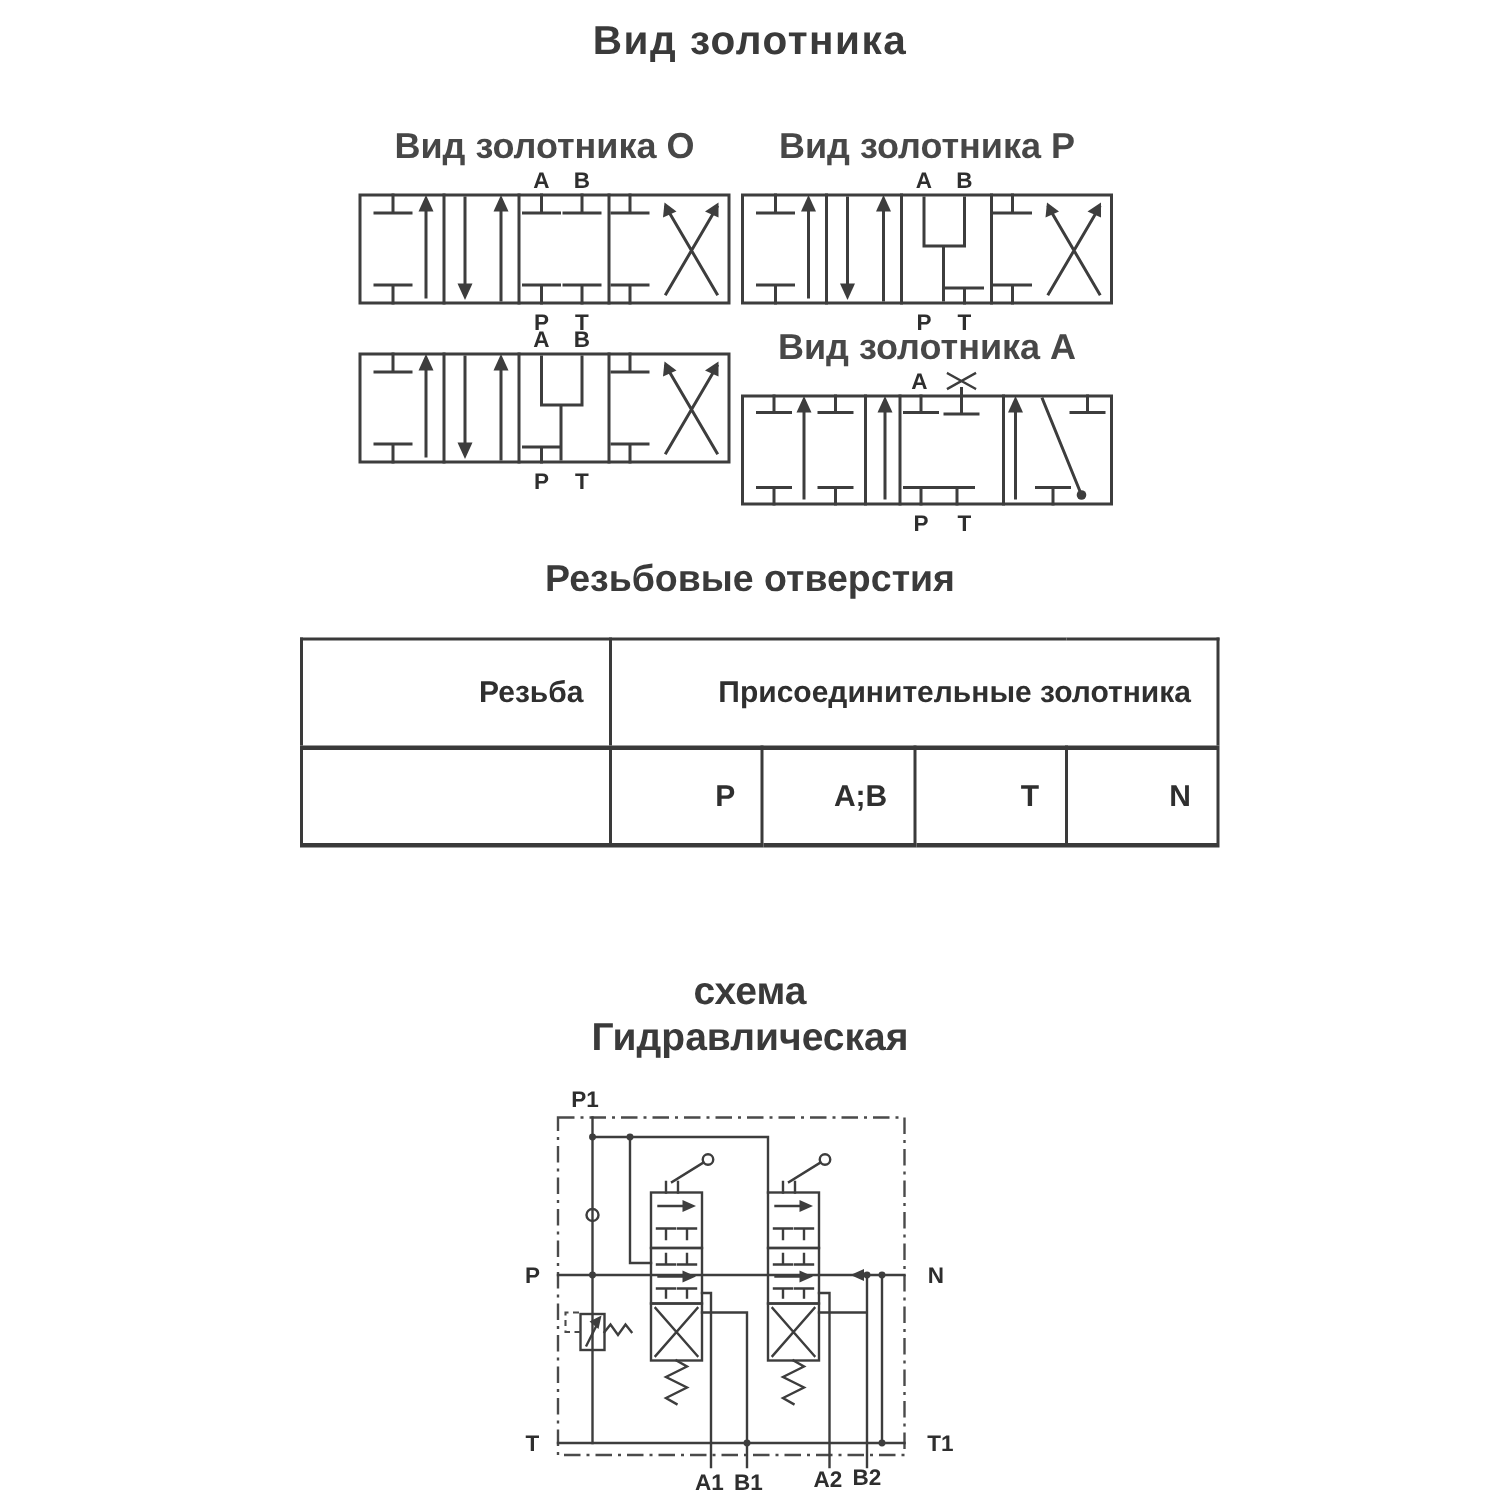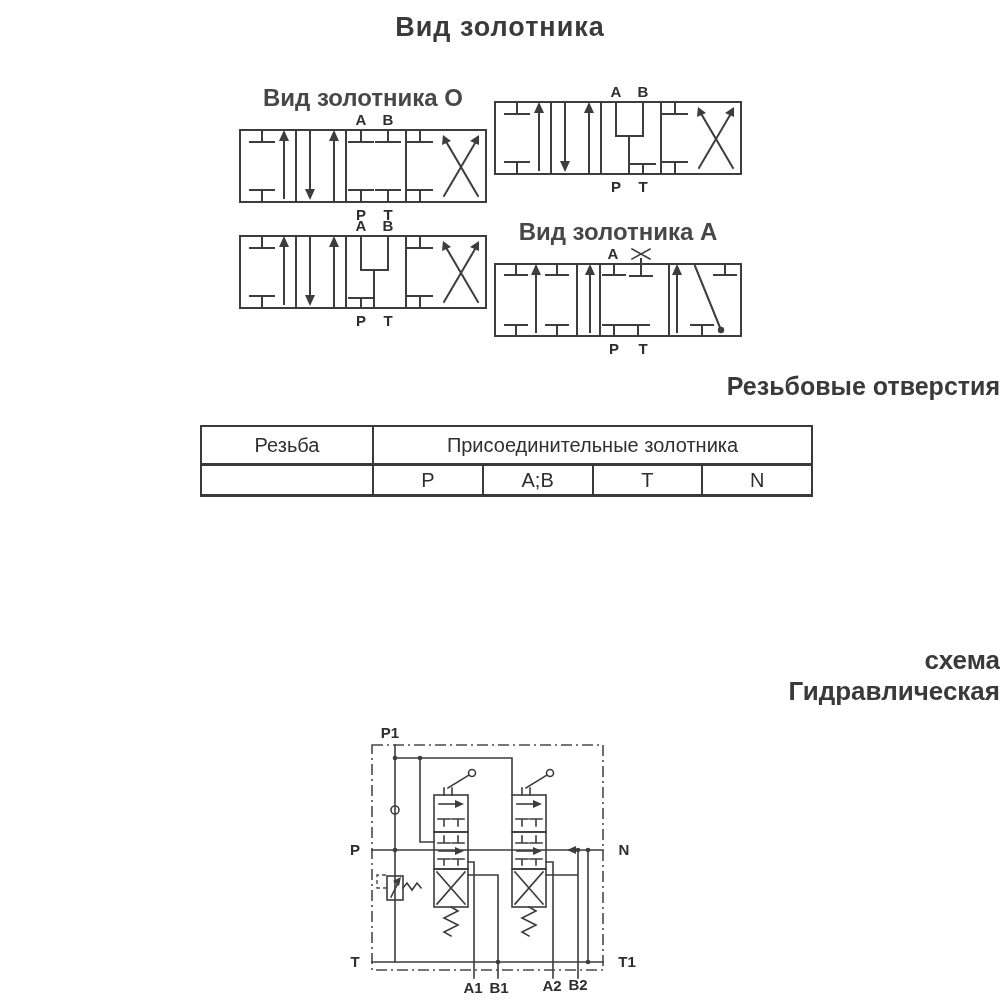--- a/index.html
+++ b/index.html
@@ -1,33 +1,33 @@
 <!DOCTYPE html>
 <html><head>
 <meta charset="utf-8">
 <style>
   html,body{margin:0;padding:0;background:#fff;}
   .page{position:relative;width:1000px;height:1000px;background:#fff;overflow:hidden;
         font-family:"Liberation Sans",sans-serif;color:#333;}
   .main-title{position:absolute;left:0;width:1000px;text-align:center;
               font-size:27px;font-weight:700;color:#3a3a3a;letter-spacing:1px;}
-  .sec-title{position:absolute;text-align:right;font-weight:700;color:#3a3a3a;}
+  .sec-title{position:absolute;text-align:center;font-weight:700;color:#3a3a3a;}
   .spool{position:absolute;width:250px;}
   .spool-title{width:250px;text-align:center;font-size:24px;font-weight:700;color:#474747;}
   svg .st{stroke:#3d3d3d;stroke-width:2;fill:none;stroke-linecap:square;}
   svg .st15{stroke:#3d3d3d;stroke-width:1.6;fill:none;stroke-linecap:square;}
   svg .fl{fill:#3d3d3d;stroke:none;}
   svg .dash{stroke:#4a4a4a;stroke-width:1.6;fill:none;stroke-dasharray:11 4 2 4;}
   svg .dash2{stroke:#4a4a4a;stroke-width:1.4;fill:none;stroke-dasharray:4 3;}
   svg text{font-family:"Liberation Sans",sans-serif;font-weight:700;fill:#2e2e2e;}
   .ptext{font-size:15px;}
   .stext{font-size:15px;}
   table.threads{position:absolute;left:200px;top:425px;border-collapse:collapse;
                 table-layout:fixed;width:613px;font-size:20px;color:#2f2f2f;}
-  table.threads td{border:2px solid #3a3a3a;text-align:center;padding:0;}
+  table.threads td{border:2px solid #3a3a3a;text-align:right;padding:17px;font-weight:bold;}
   table.threads tr.hr1 td{height:36px;border-bottom:3px solid #3a3a3a;font-size:20px;}
   table.threads tr.hr2 td{height:28px;border-bottom:3px solid #3a3a3a;}
   table.threads tr.body td{height:57px;}
   .c1{width:170px;} .cv{width:110px;}
 </style>
 </head>
 <body>
 
 <div class="page">
 
@@ -48,20 +48,21 @@
       <path class="st" d="M123,18 V30 M111,30 H135 M150,18 V30 M138,30 H162 M123,90 V78 M111,78 H135 M150,90 V78 M138,78 H162"></path>
       <path class="st" d="M182,18 V30 M170,30 H194 M182,90 V78 M170,78 H194 M206,26 L240,84 M240,26 L206,84"></path>
       <polygon class="fl" points="205,23 204,33 213,29"></polygon>
       <polygon class="fl" points="241,23 232,29 241,33"></polygon>
       <text x="123" y="108" text-anchor="middle" class="ptext">P</text>
       <text x="150" y="108" text-anchor="middle" class="ptext">T</text>
     </svg>
   </div>
 
   <div class="spool" style="left:493px;top:84px;">
+    <div class="spool-title">Вид золотника P</div>
     <svg width="250" height="114" viewBox="0 0 250 114">
       <text x="123" y="13" text-anchor="middle" class="ptext">A</text>
       <text x="150" y="13" text-anchor="middle" class="ptext">B</text>
       <rect x="2" y="18" width="246" height="72" class="st"></rect>
       <path class="st" d="M58,18 V90 M108,18 V90 M168,18 V90"></path>
       <path class="st" d="M24,18 V30 M12,30 H36 M24,90 V78 M12,78 H36 M46,86 V26"></path>
       <polygon class="fl" points="46,18 41,29 51,29"></polygon>
       <path class="st" d="M72,20 V78 M96,88 V26"></path>
       <polygon class="fl" points="72,88 67,77 77,77"></polygon>
       <polygon class="fl" points="96,18 91,29 101,29"></polygon>

